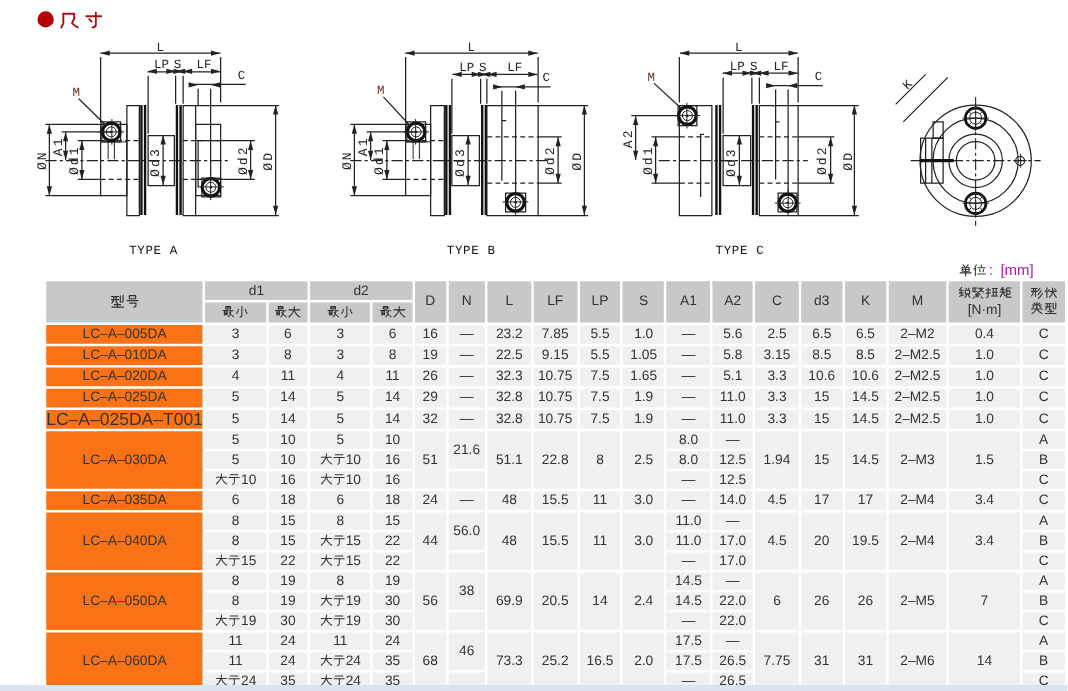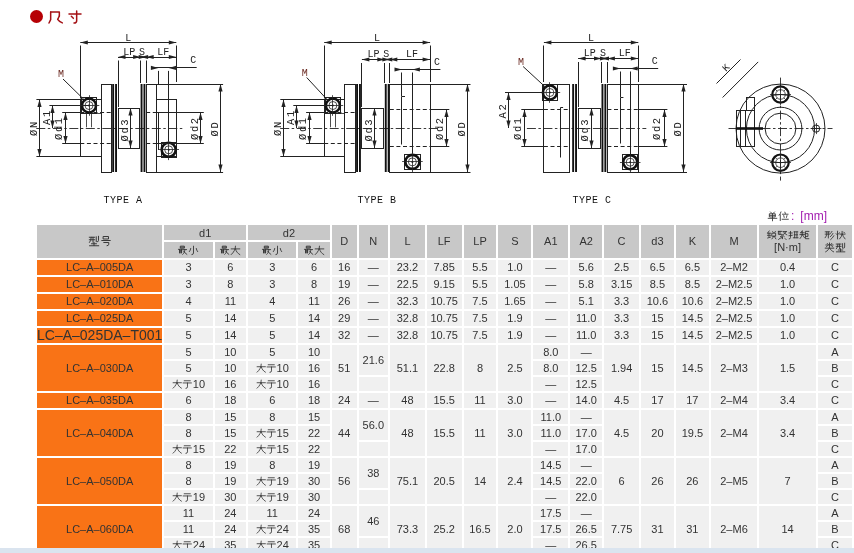--- a/index.html
+++ b/index.html
@@ -966,21 +966,21 @@
           <td>C</td>
         </tr>
 <tr class="gr">
           <td class="m" rowspan="3">LC–A–050DA</td>
           <td>8</td>
           <td>19</td>
           <td>8</td>
           <td>19</td>
           <td rowspan="3">56</td>
           <td rowspan="2">38</td>
-          <td rowspan="3">75.1</td>
+          <td rowspan="3">69.9</td>
           <td rowspan="3">20.5</td>
           <td rowspan="3">14</td>
           <td rowspan="3">2.4</td>
           <td>14.5</td>
           <td>—</td>
           <td rowspan="3">6</td>
           <td rowspan="3">26</td>
           <td rowspan="3">26</td>
           <td rowspan="3">2–M5</td>
           <td rowspan="3">7</td>

